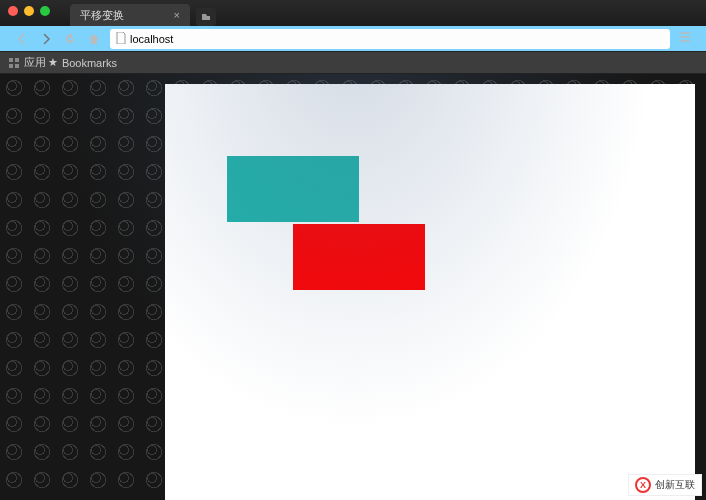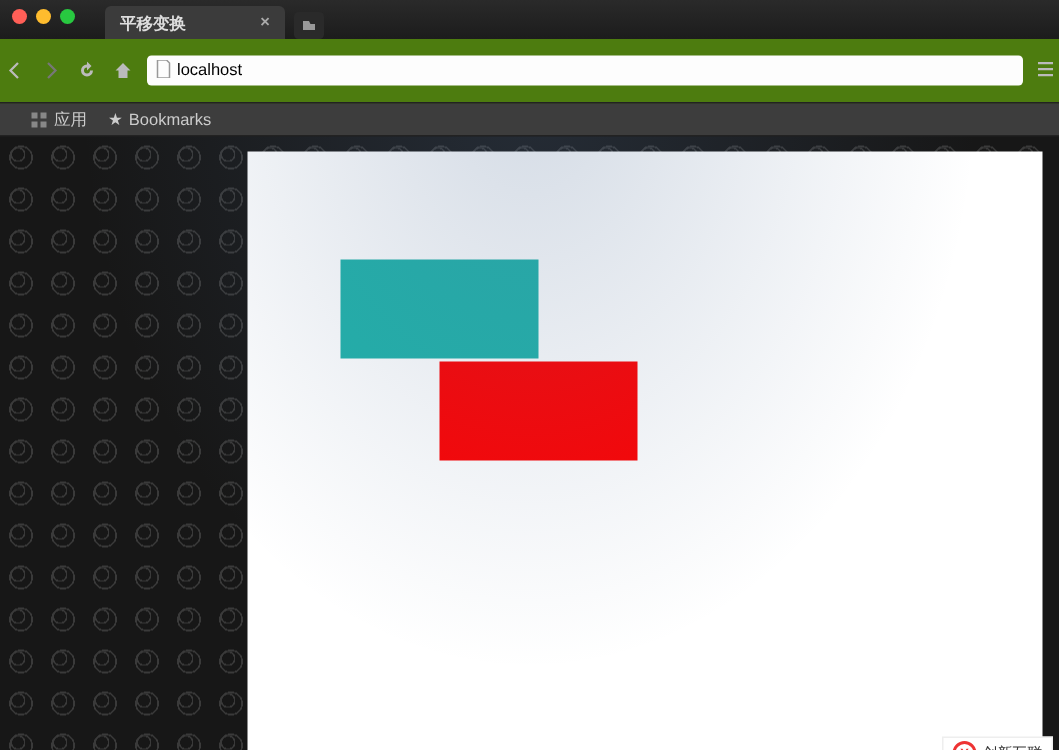--- a/index.html
+++ b/index.html
@@ -36,38 +36,37 @@
     min-width: 120px;
     background: #3b3b3b;
     border-top-left-radius: 4px;
     border-top-right-radius: 4px;
     display: flex;
     align-items: center;
     padding: 0 10px;
     font-size: 11px;
     color: #ddd;
     gap: 8px;
-    font-weight: bold;
   }
   .tab .close { margin-left: auto; font-size: 11px; color: #aaa; }
   .newtab {
     width: 20px; height: 18px;
     margin-left: 6px;
     background: #2a2a2a;
     display: flex; align-items: center; justify-content: center;
     border-radius: 3px;
   }
 
   
   .toolbar {
-    height: 43px;
-    background: #4d7c0f;
-    display: flex;
-    align-items: center;
-    padding: 0 2px;
+    height: 26px;
+    background: #7dd3fc;
+    display: flex;
+    align-items: center;
+    padding: 0 14px;
     gap: 8px;
     border-bottom: 1px solid #222;
   }
   .nav-btn {
     width: 16px; height: 16px;
     color: #bbb;
     display: flex; align-items: center; justify-content: center;
     font-size: 13px;
   }
   .addrbar {
@@ -87,22 +86,22 @@
   .addr-rest { color: #7a7a7a; }
   .menu-btn { color: #bbb; font-size: 14px; }
 
   
   .bookmarks {
     height: 22px;
     background: #3d3d3d;
     border-bottom: 1px solid #222;
     display: flex;
     align-items: center;
-    padding: 0 20px;
-    gap: 14px;
+    padding: 0 8px;
+    gap: 2px;
     font-size: 11px;
     color: #ccc;
   }
   .bm-item { display: flex; align-items: center; gap: 4px; }
   .bm-star { color: #ccc; font-size: 11px; }
 
   
   .viewport {
     position: relative;
     width: 706px;

